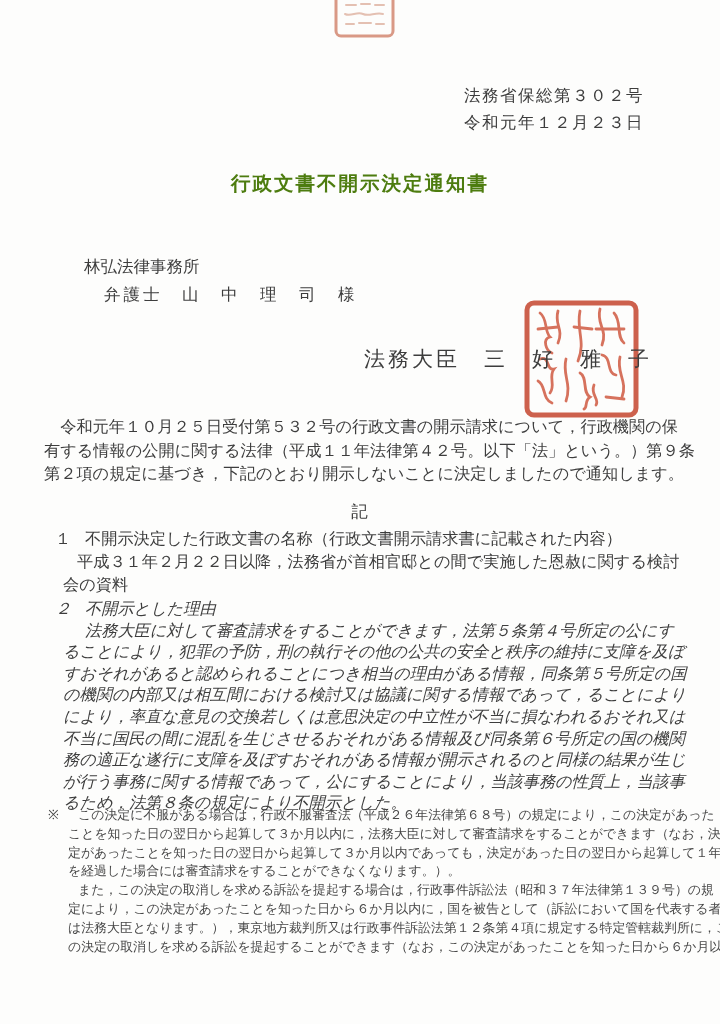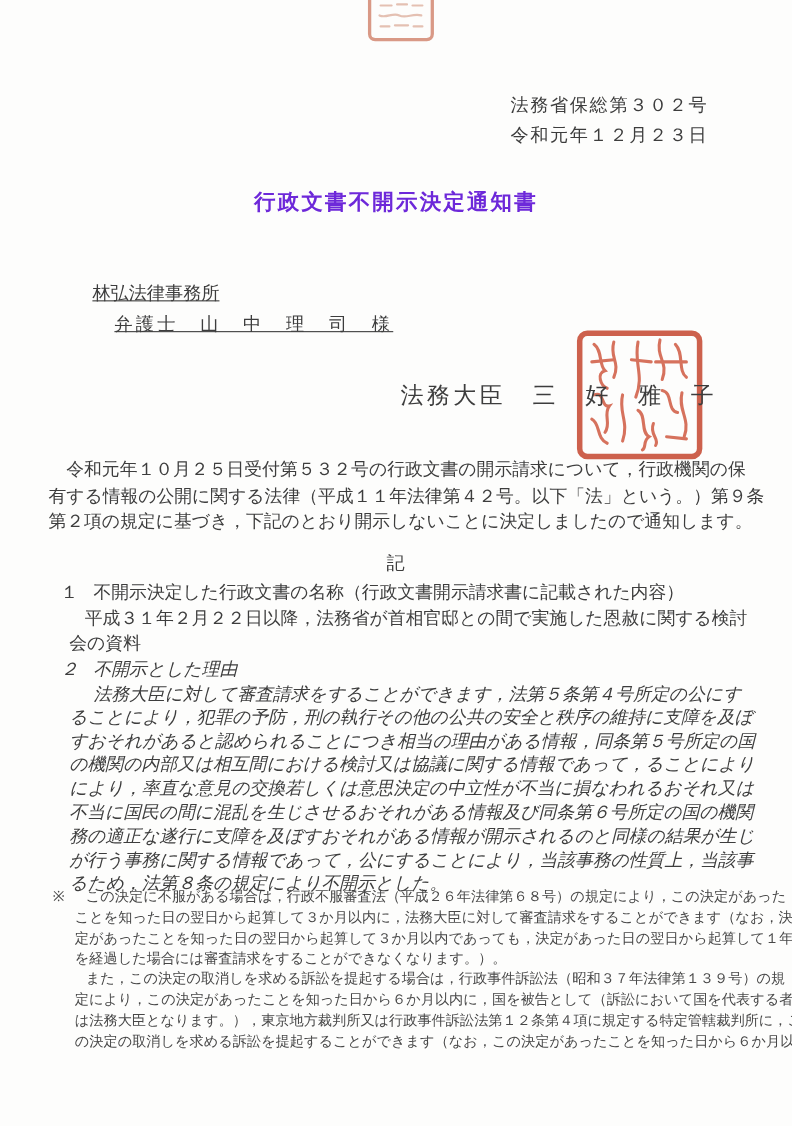--- a/index.html
+++ b/index.html
@@ -10,23 +10,23 @@
     color:#3d3d3d;
     box-shadow:0 0 4px rgba(0,0,0,.25);
   }
   .ln{white-space:pre;}
   
   .stamp-top{position:absolute;left:333px;top:-18px;width:64px;height:60px;}
   
   .docmeta{position:absolute;left:464px;top:82px;font-size:16.5px;line-height:27px;letter-spacing:1.5px;}
   
   .title{position:absolute;left:0;top:170px;width:720px;margin:0;text-align:center;
-         font-size:19.5px;font-weight:600;letter-spacing:2px;color:#6d28d9;}
+         font-size:19.5px;font-weight:600;letter-spacing:2px;color:#4d7c0f;}
   
-  .recipient{position:absolute;left:84px;top:253px;font-size:16.5px;line-height:28px;text-decoration:underline;}
+  .recipient{position:absolute;left:84px;top:253px;font-size:16.5px;line-height:28px;}
   .recipient .name{padding-left:20px;letter-spacing:3px;}
   
   .sender{position:absolute;left:364px;top:345px;font-size:21px;letter-spacing:3px;z-index:2;}
   .seal{position:absolute;left:522px;top:297px;width:120px;height:124px;z-index:1;}
   
   .body-block{position:absolute;left:44px;top:416px;width:660px;font-size:16.2px;line-height:23.5px;}
   .ki{position:absolute;left:0;top:501px;width:720px;text-align:center;font-size:16.5px;letter-spacing:1px;}
   .item{position:absolute;left:40px;width:660px;font-size:16.2px;}
   #item1{top:528px;line-height:23px;}
   #item2{top:599px;line-height:21.6px;font-style:italic;}

